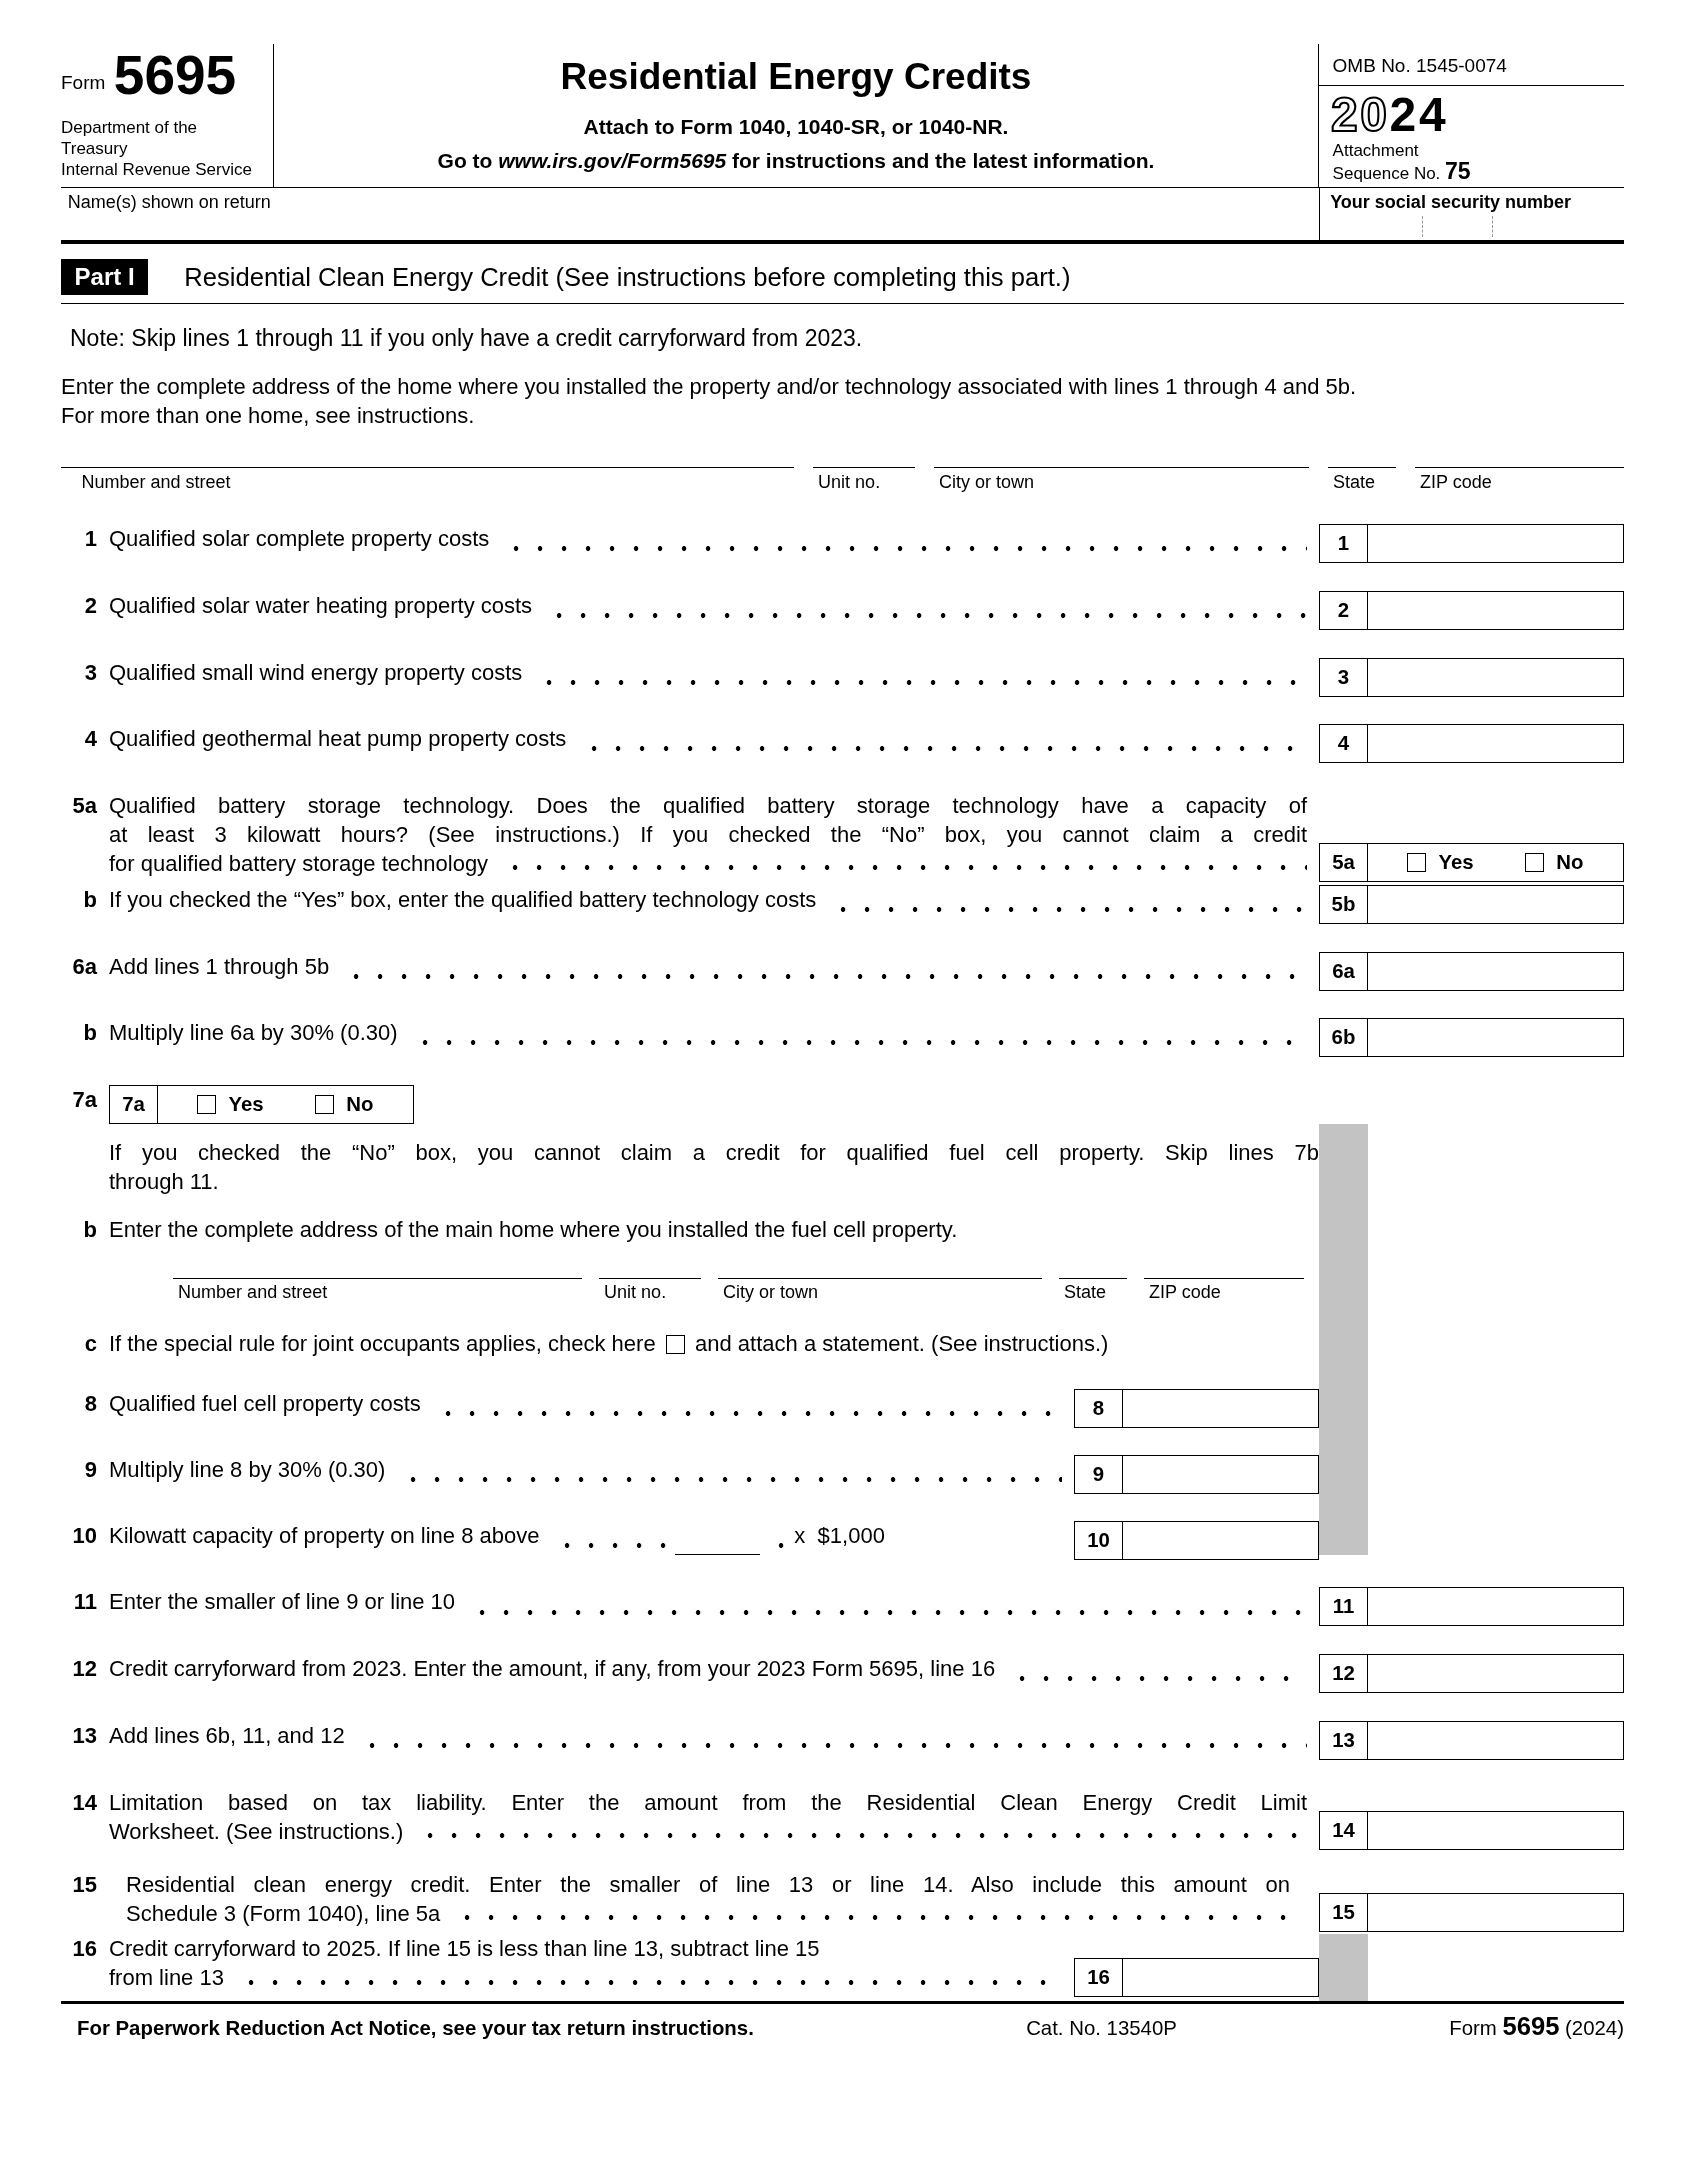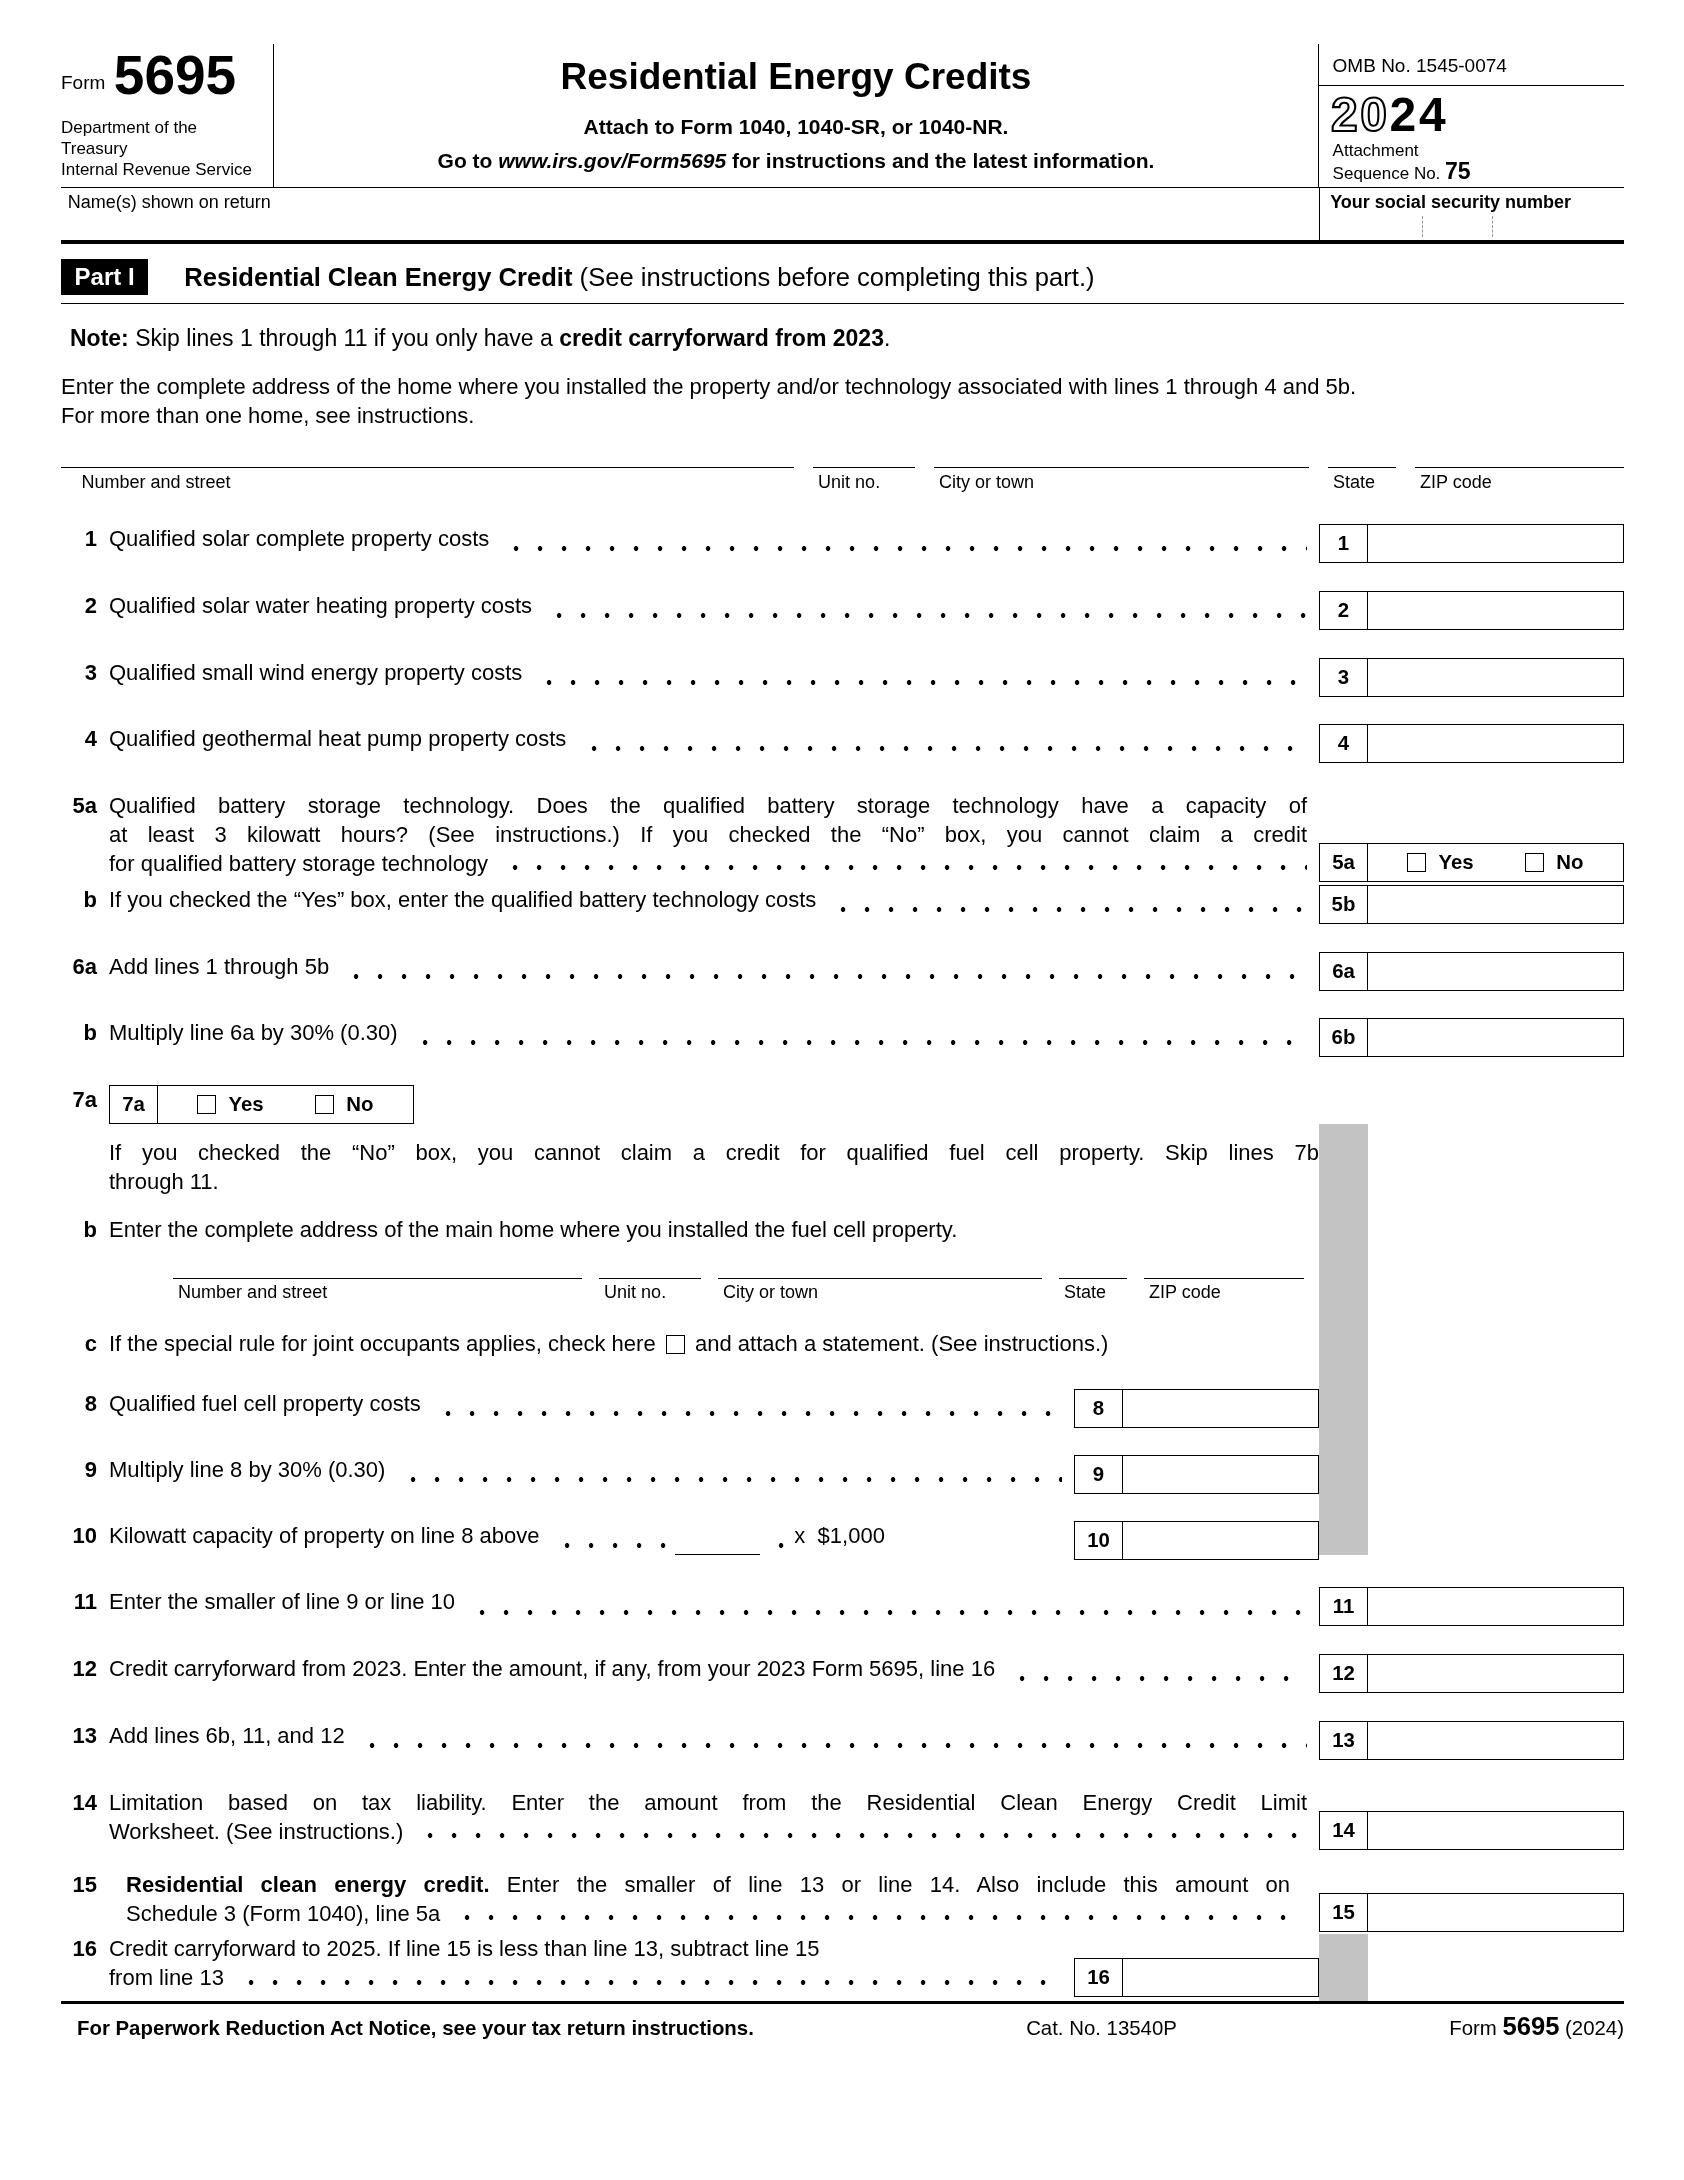--- a/index.html
+++ b/index.html
@@ -1,19 +1,19 @@
 <!DOCTYPE html>
 <html style="font-size:13.6px"><head>
 <meta charset="utf-8">
 <style>
   * { margin:0; padding:0; box-sizing:border-box; }
   html,body { width:1685px; background:#fff; }
   body { font-family:"Liberation Sans","DejaVu Sans",sans-serif; color:#000;
          font-size:22px; line-height:29px; height:2181px; overflow:hidden; }
-  .b { font-weight:bold; }
+  .b { font-weight:normal; }
   .page { padding:44px 61px 0; height:100%; }
 
   
   .hdr { display:flex; border-bottom:1.7px solid #000; }
   .hdr-left { width:213px; border-right:1.7px solid #000; padding:5.1px 8.5px 6.8px 0;
               display:flex; flex-direction:column; }
   .hl-top { display:flex; align-items:flex-end; gap:8.5px; }
   .form-word { font-size:19px; line-height:22px; margin-bottom:8.5px; }
   .form-num  { font-size:55px; line-height:53px; font-weight:bold; }
   .dept { font-size:17px; line-height:21px; margin-top:15.3px; }

